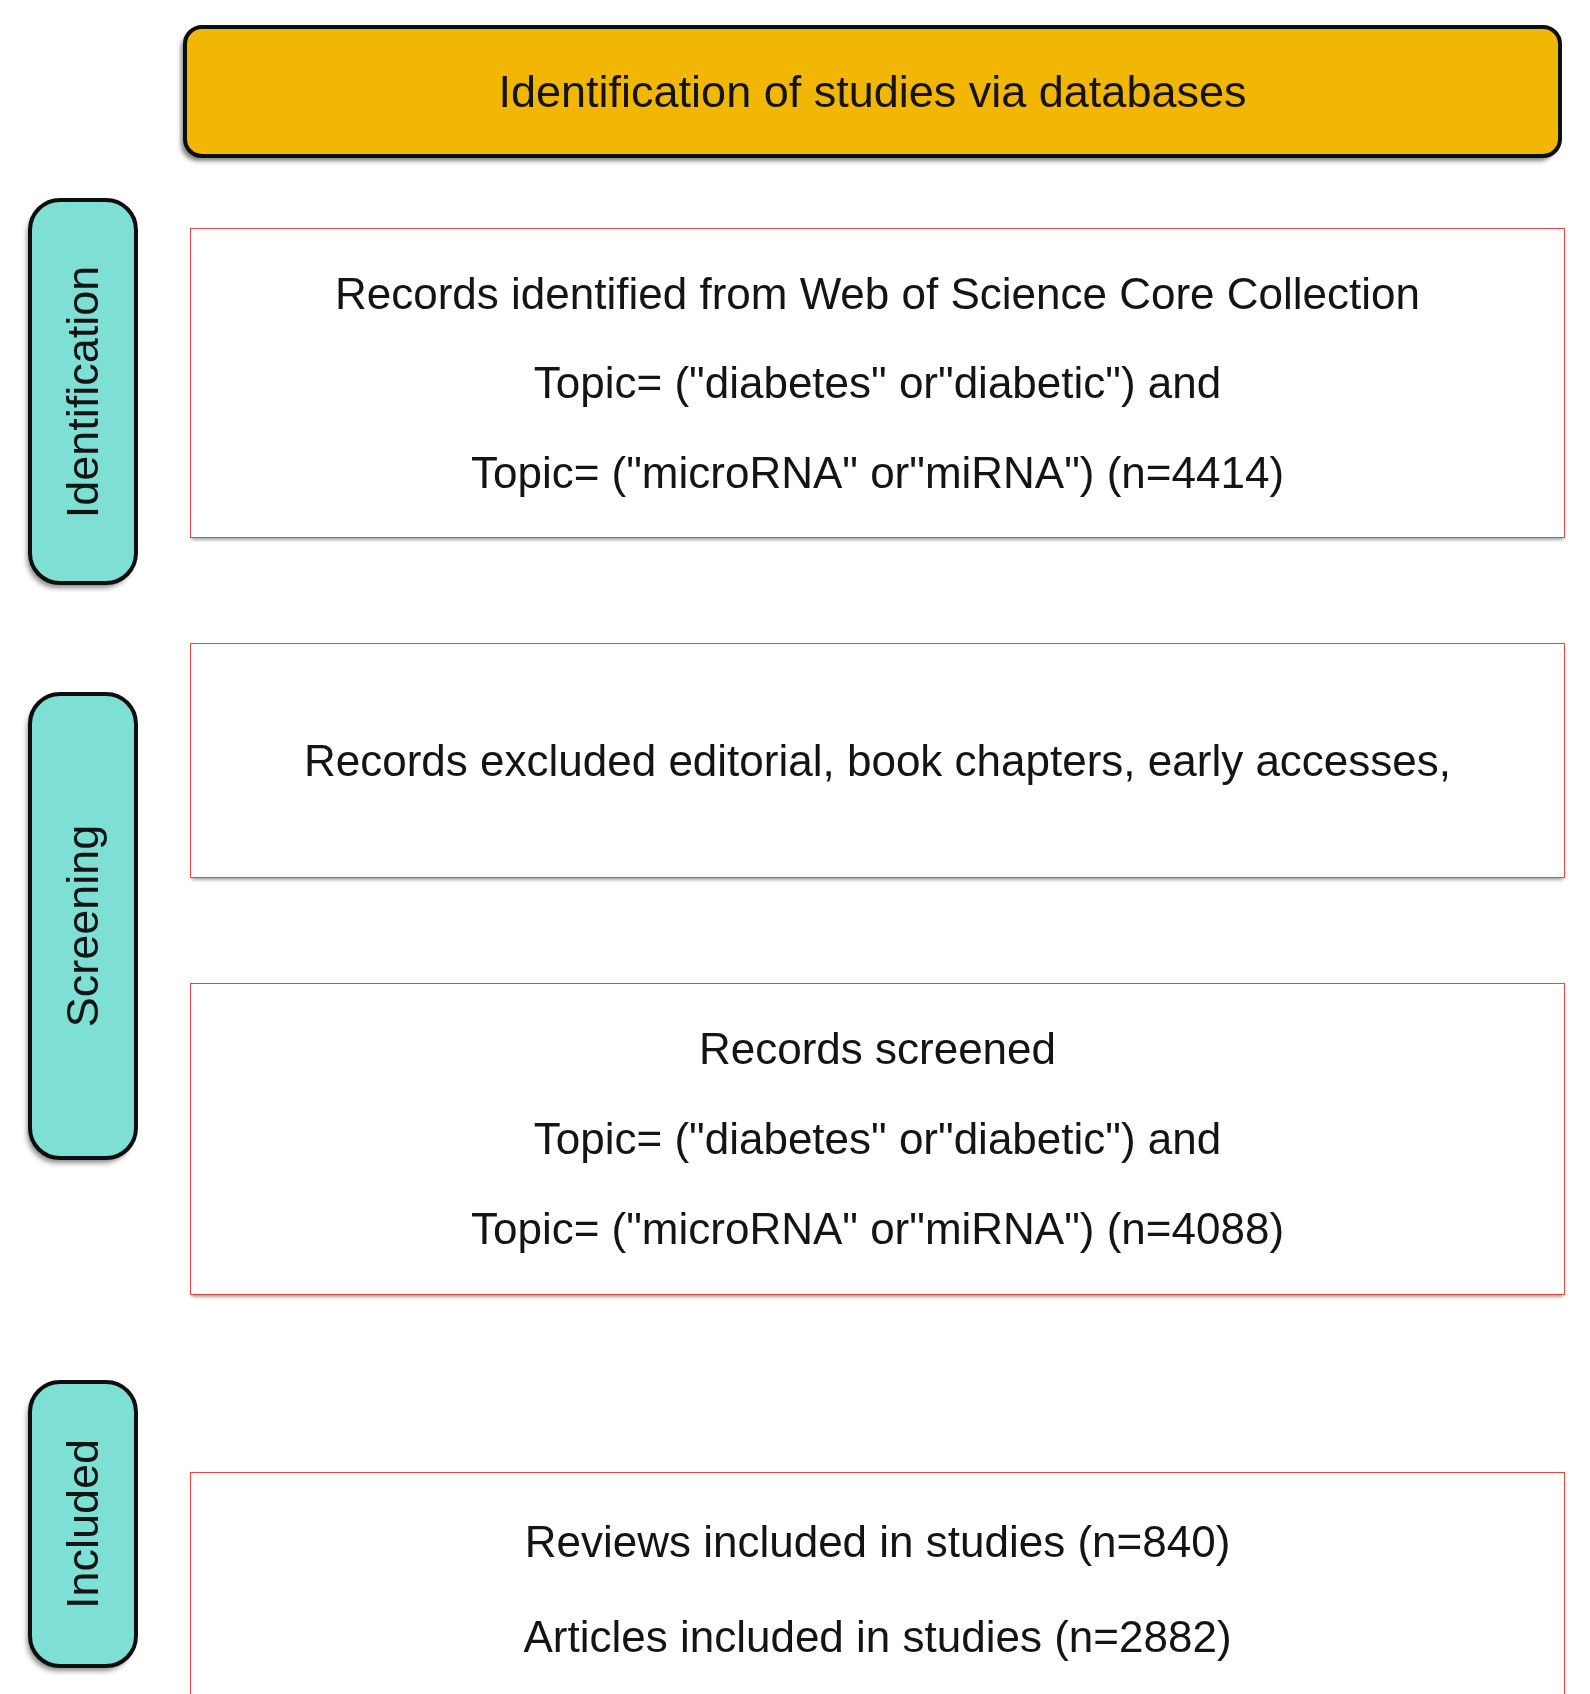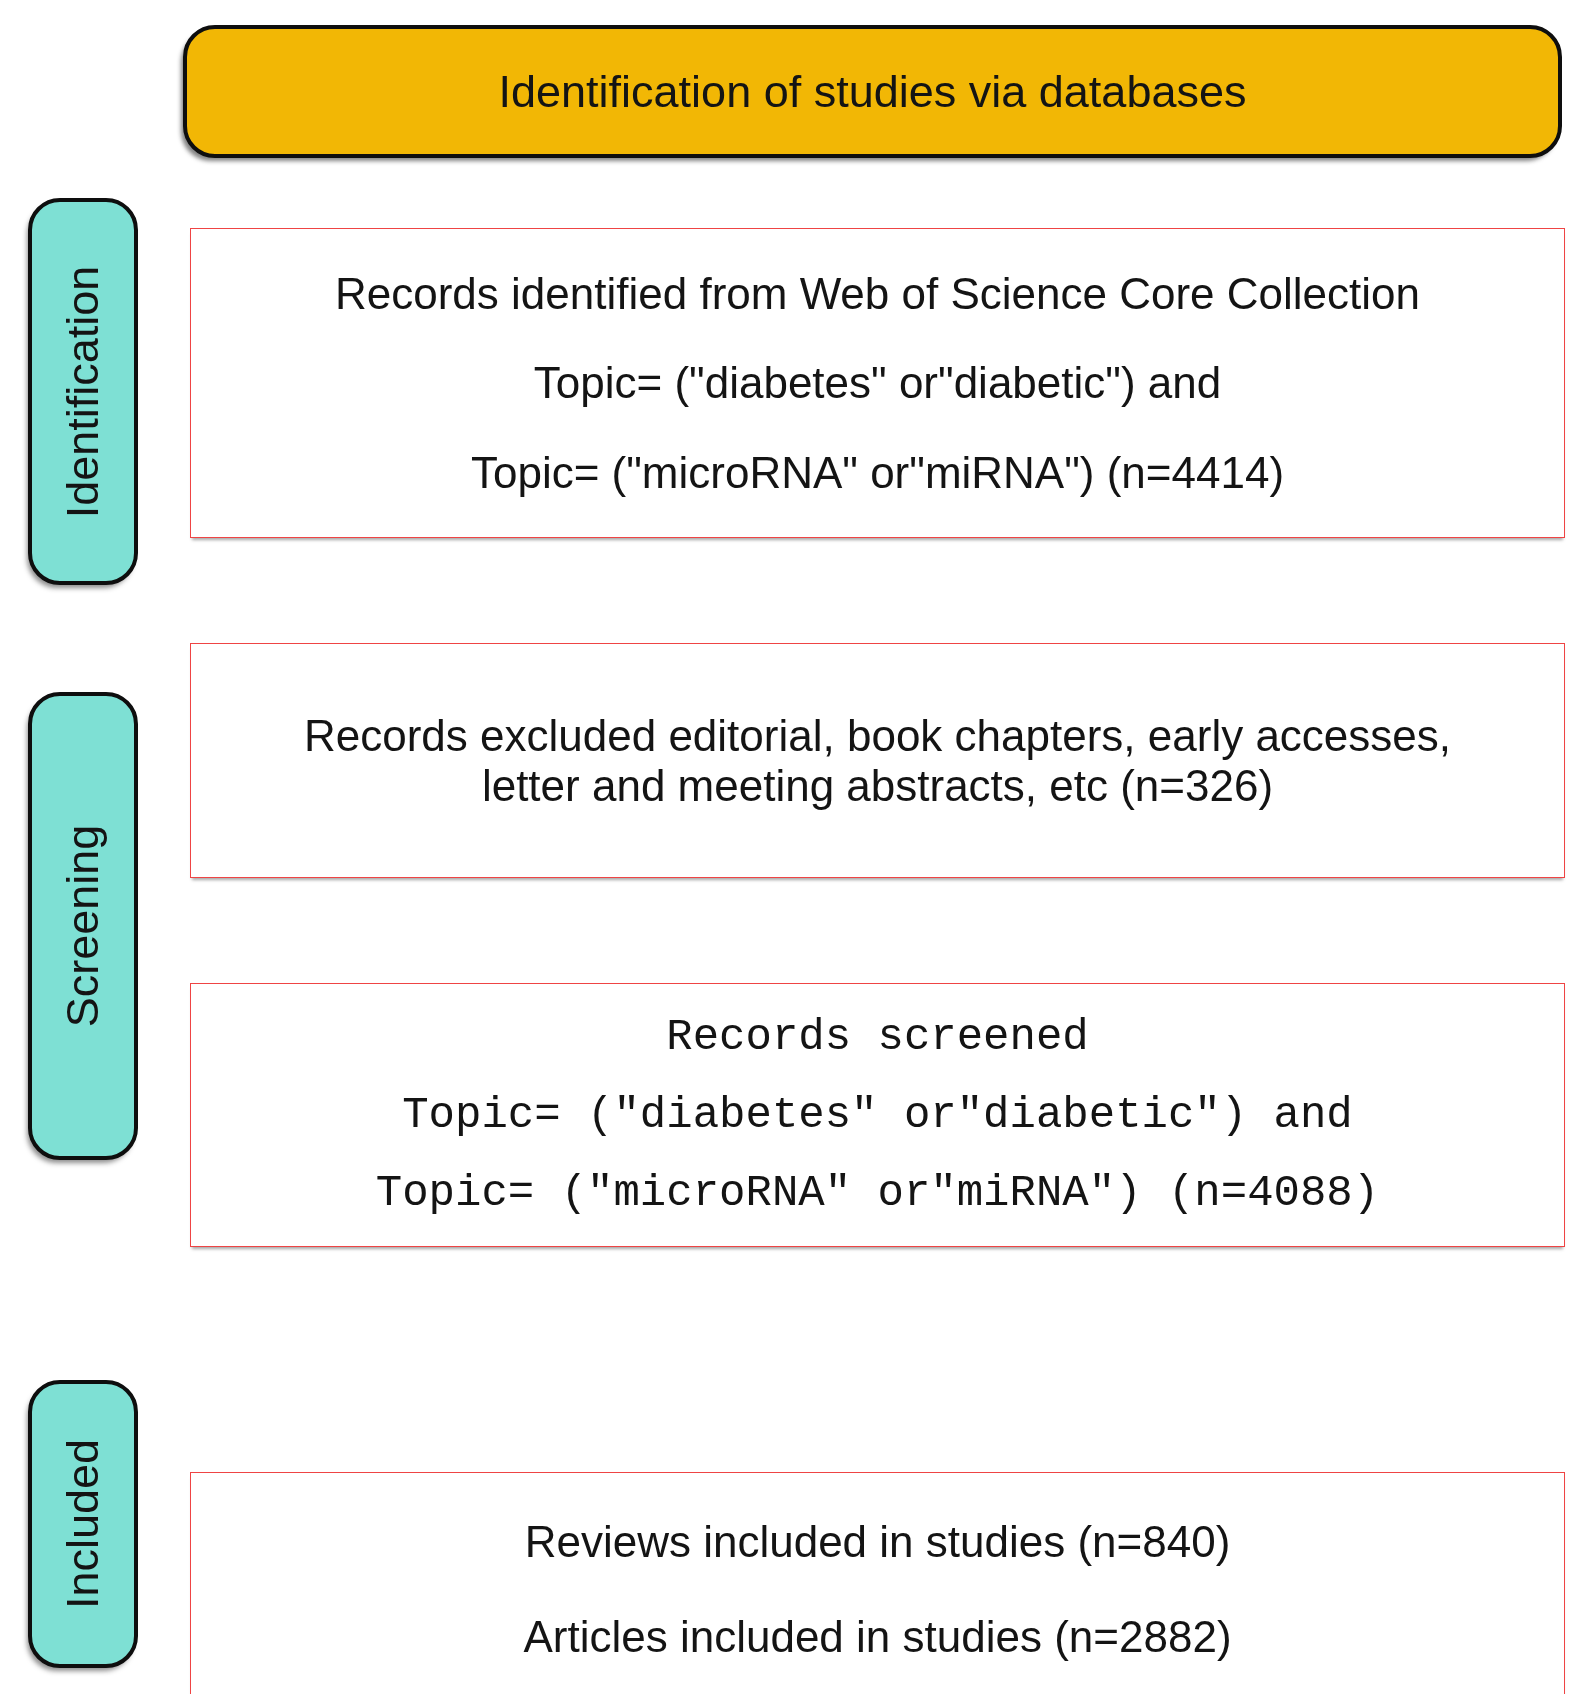--- a/index.html
+++ b/index.html
@@ -13,21 +13,21 @@
     overflow: hidden;
   }
 
   
   .header-box {
     position: absolute;
     left: 183px; top: 25px;
     width: 1379px; height: 133px;
     background: #F2B705;
     border: 4px solid #0e0e0e;
-    border-radius: 32px;
+    border-radius: 19px;
     box-sizing: border-box;
     display: flex; align-items: center; justify-content: center;
     box-shadow: -4px 5px 4px -2px rgba(30,30,30,0.55);
   }
   .header-box span {
     font-size: 45px;
     white-space: nowrap;
   }
 
   
@@ -65,21 +65,21 @@
     box-shadow: 0 4px 3px -2px rgba(0,0,0,0.35);
   }
   .box p {
     margin: 0;
     font-size: 44px;
     white-space: nowrap;
     text-align: center;
   }
   .box-identified { top: 228px;  height: 310px; }
   .box-excluded   { top: 643px;  height: 235px; justify-content: center; }
-  .box-screened   { top: 983px;  height: 264px; font-family: Liberation Mono, monospace; }
+  .box-screened   { top: 983px;  height: 312px; }
   .box-included   { top: 1472px; height: 235px; }
 </style>
 </head>
 <body>
 
 <div class="page">
 
   <div class="header-box">
     <span>Identification of studies via databases</span>
   </div>
@@ -97,21 +97,20 @@
   </div>
 
   <div class="box box-identified">
     <p>Records identified from Web of Science Core Collection</p>
     <p>Topic= ("diabetes" or"diabetic") and</p>
     <p>Topic= ("microRNA" or"miRNA") (n=4414)</p>
   </div>
 
   <div class="box box-excluded">
     <p>Records excluded editorial, book chapters, early accesses,</p>
-    <p>letter and meeting abstracts, etc (n=326)</p>
   </div>
 
   <div class="box box-screened">
     <p>Records screened</p>
     <p>Topic= ("diabetes" or"diabetic") and</p>
     <p>Topic= ("microRNA" or"miRNA") (n=4088)</p>
   </div>
 
   <div class="box box-included">
     <p>Reviews included in studies (n=840)</p>

